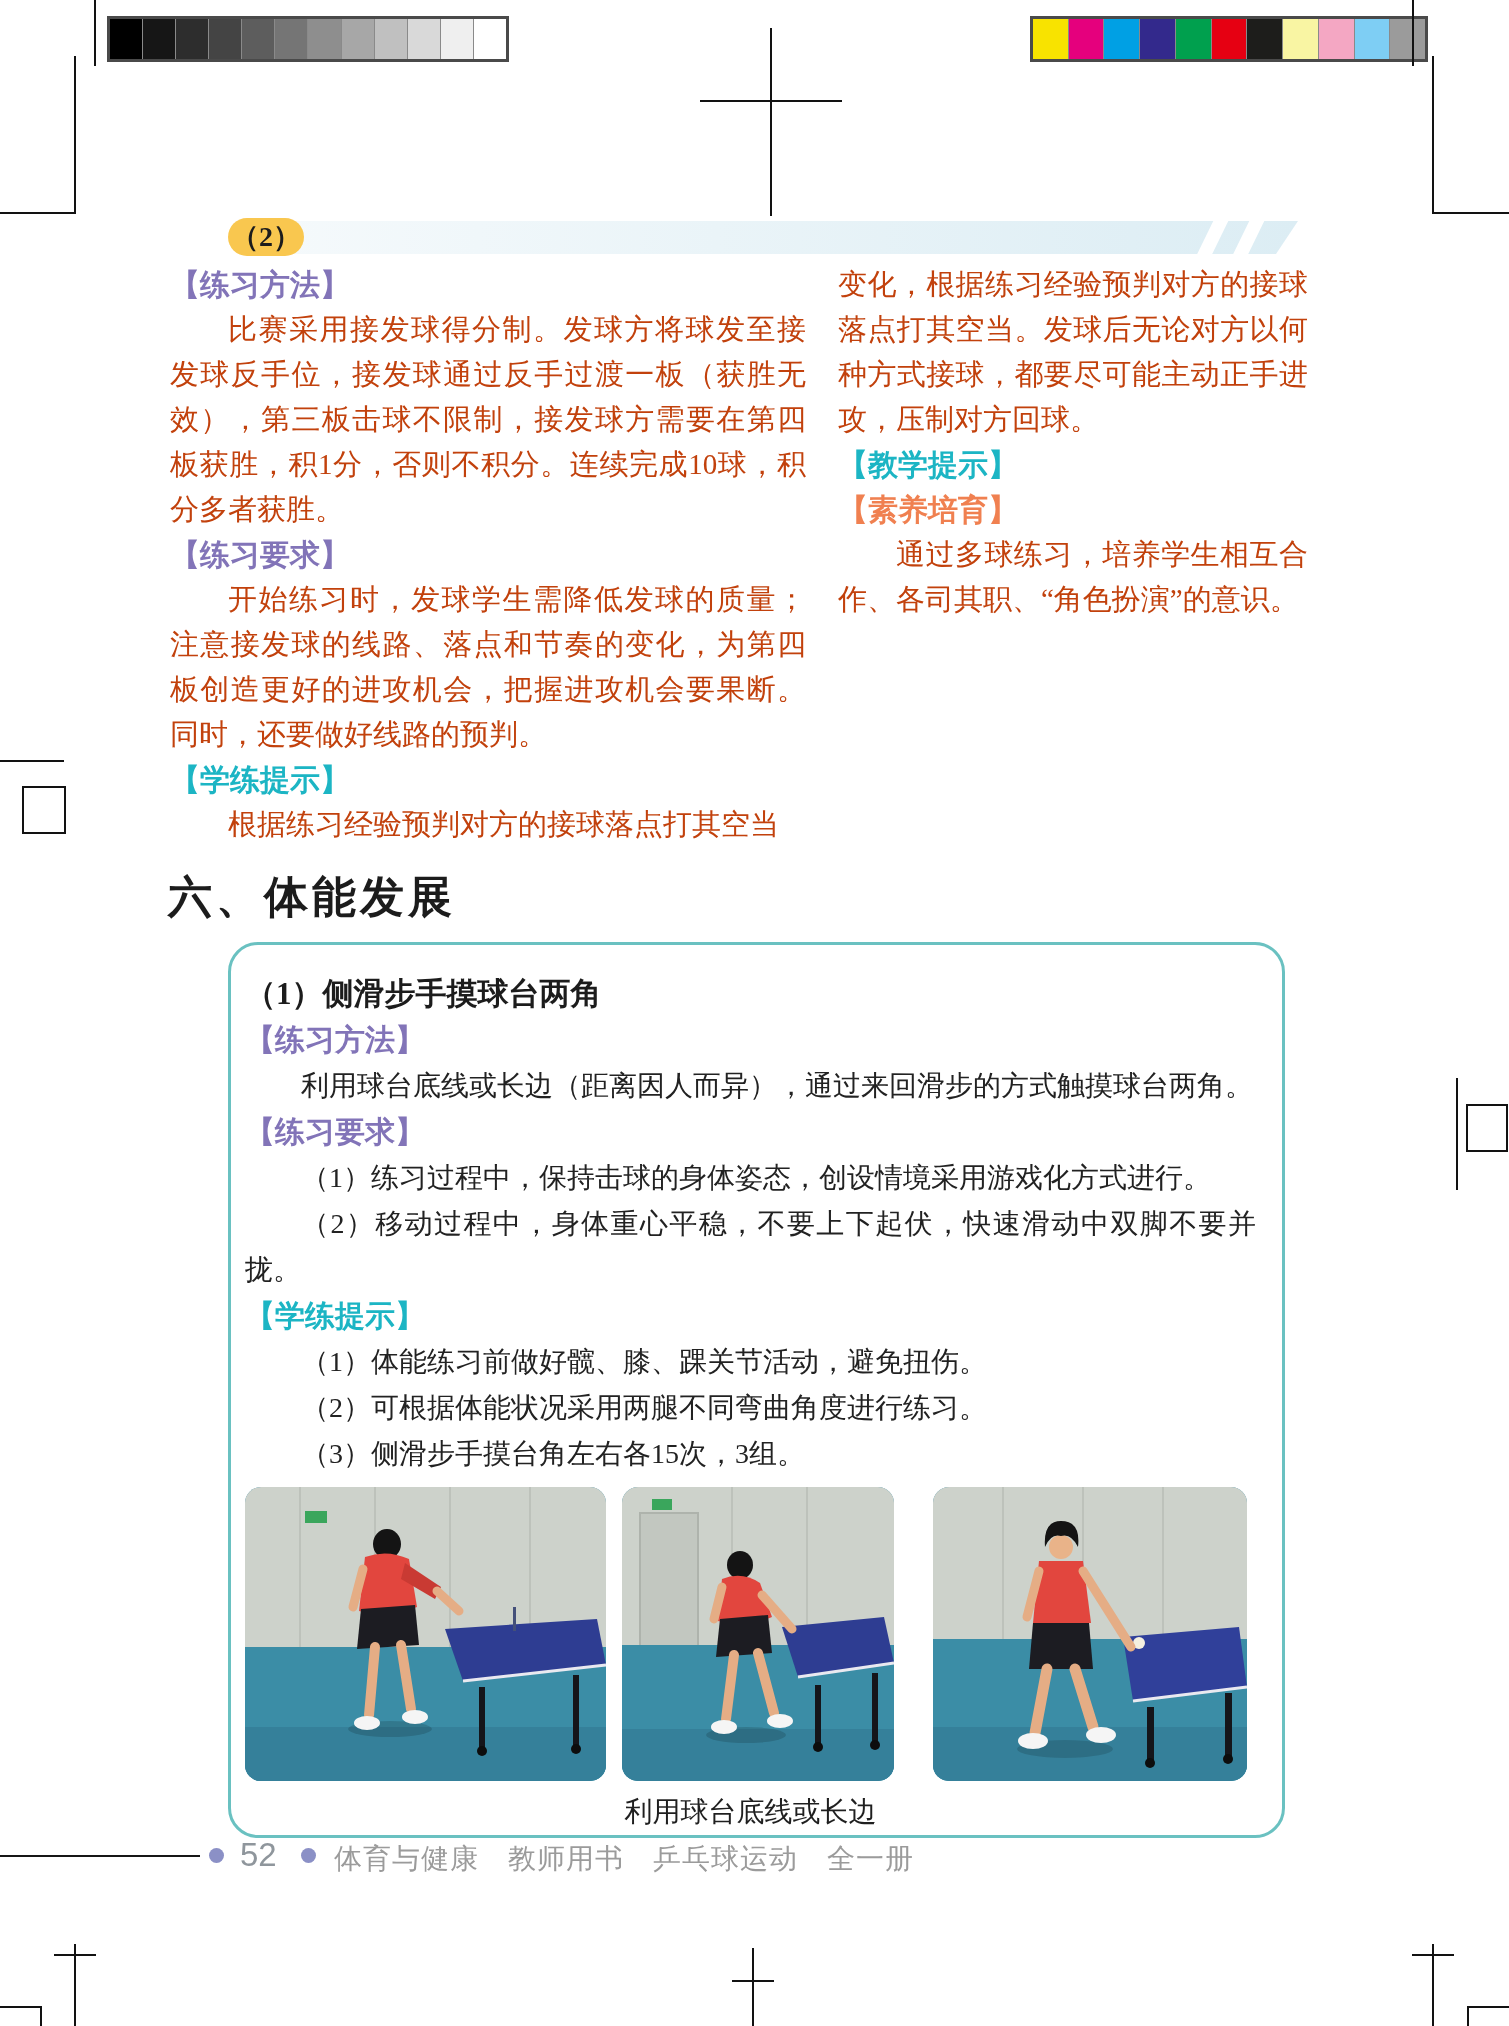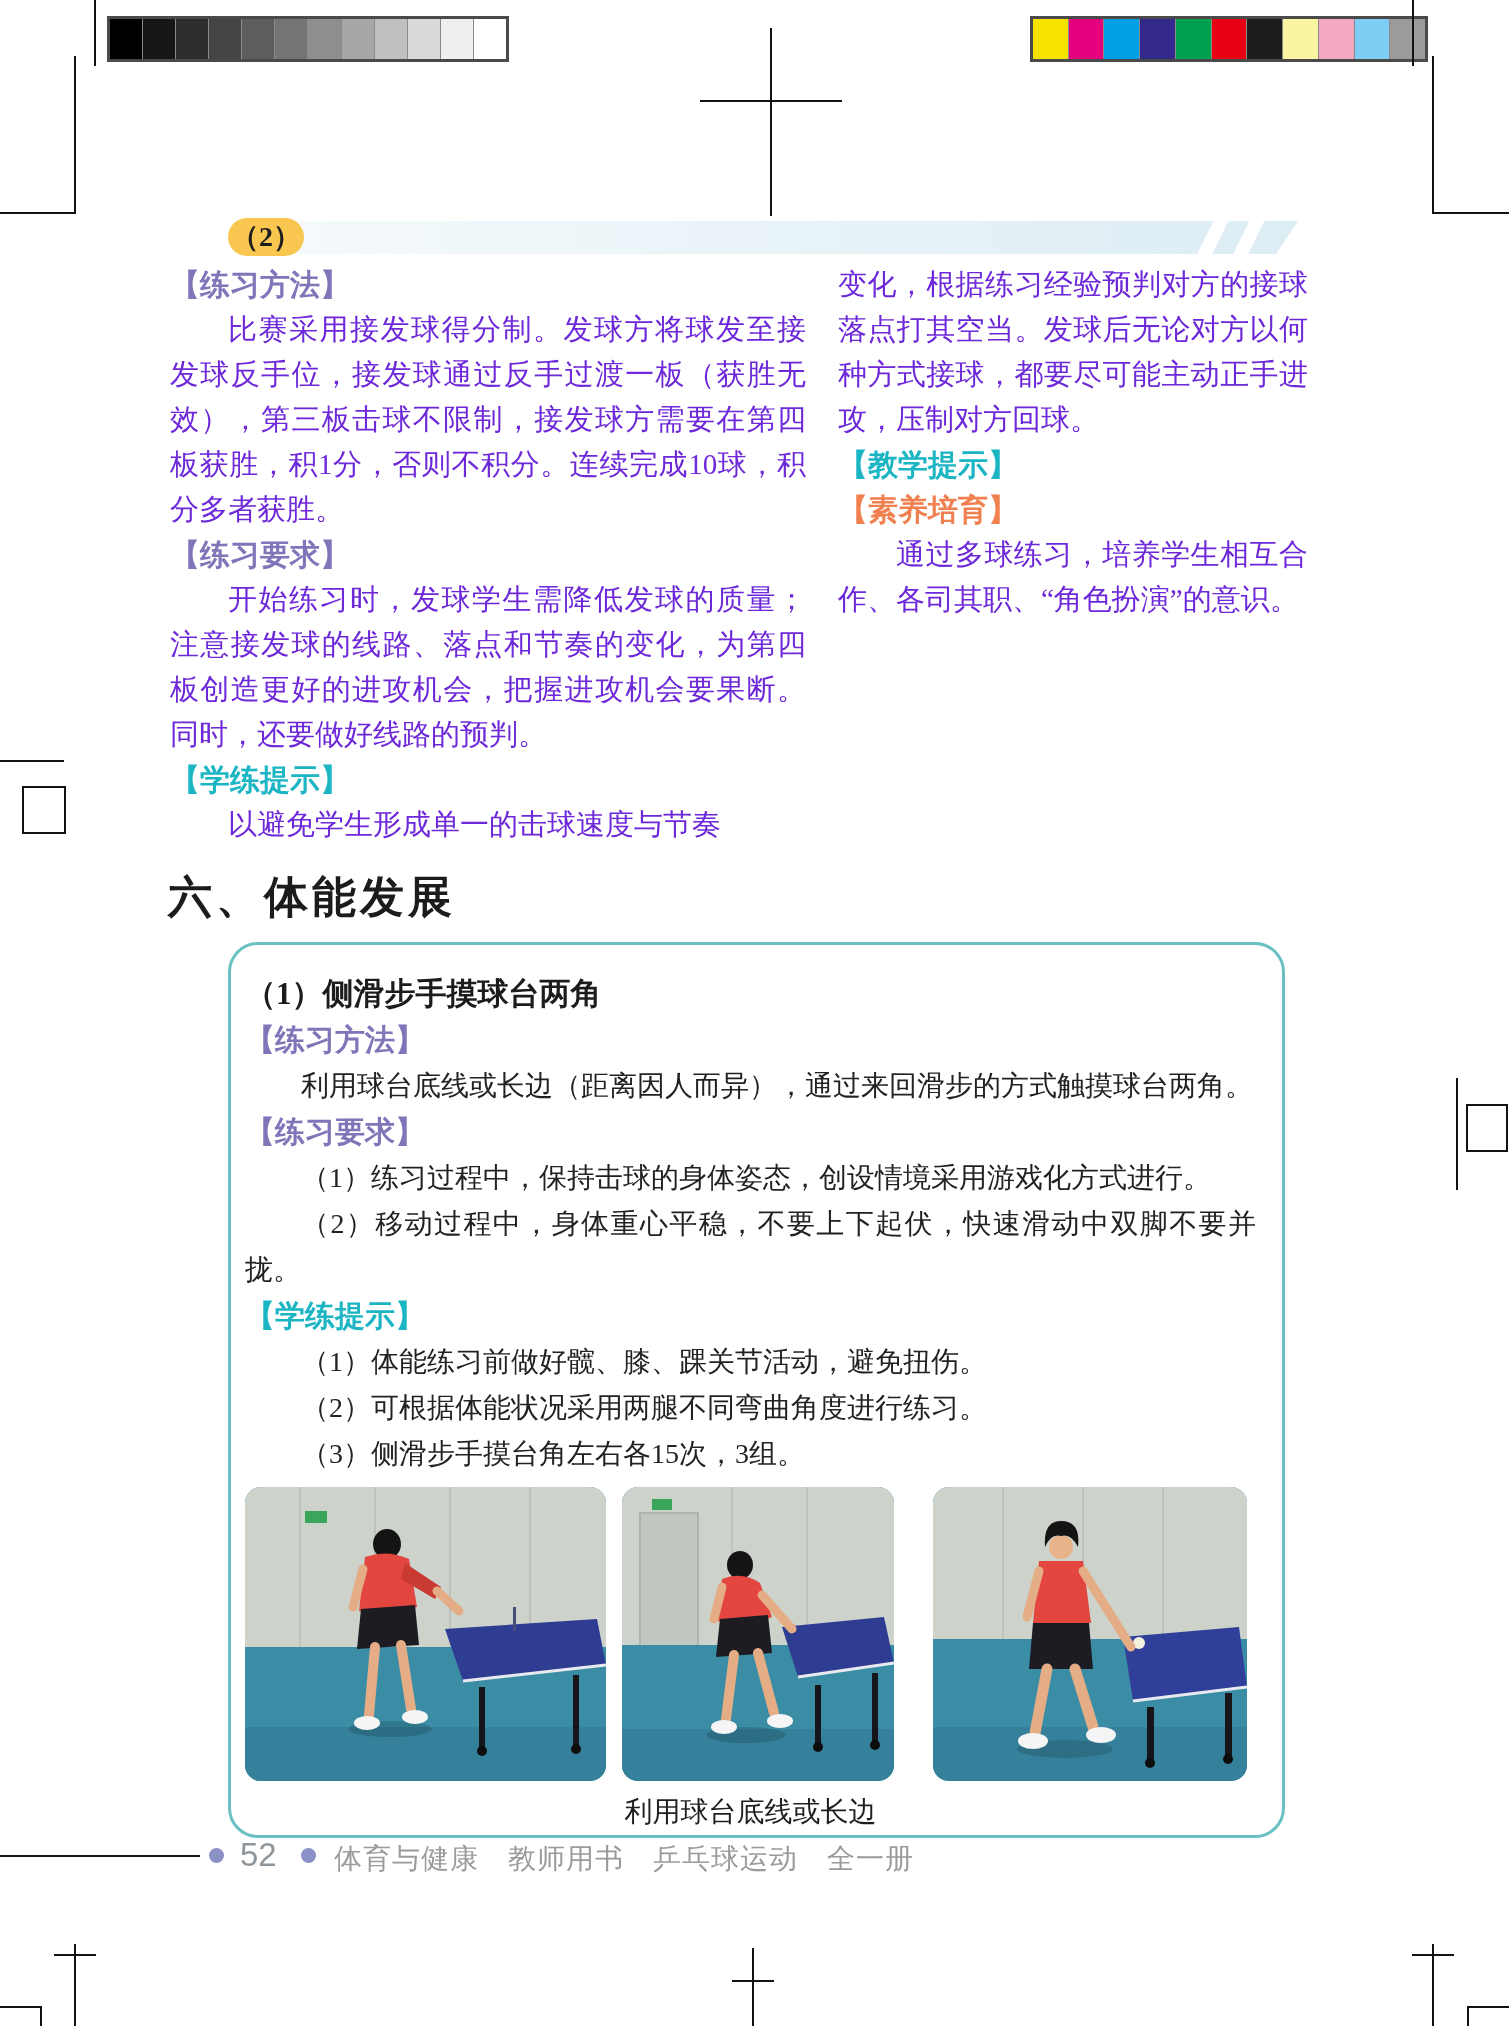--- a/index.html
+++ b/index.html
@@ -26,21 +26,21 @@
       background:var(--badge-bg);border-radius:19px;display:flex;align-items:center;justify-content:center;
       font-weight:bold;font-size:28px;}
   .h-title{position:absolute;left:320px;top:214px;z-index:2;font-size:34px;font-weight:bold;letter-spacing:2px;}
 
   
   .col{position:absolute;top:262px;}
   .col-left{left:170px;width:636px;}
   .col-right{left:838px;width:470px;}
   .label{font-family:"Liberation Sans","DejaVu Sans",sans-serif;font-weight:bold;font-size:30px;line-height:45px;margin:0;}
   .lab-purple{color:var(--purple);} .lab-teal{color:var(--teal);} .lab-orange{color:var(--orange);}
-  .para{margin:0;font-size:29px;line-height:45px;text-align:justify;color:#6d28d9;}
+  .para{margin:0;font-size:29px;line-height:45px;text-align:justify;color:#c2410c;}
   .indent{text-indent:2em;}
 
   
   .section-title{position:absolute;left:168px;top:868px;font-size:44px;font-weight:bold;letter-spacing:4px;}
 
   
   .card{position:absolute;left:228px;top:942px;width:1057px;height:896px;box-sizing:border-box;
       border:3px solid var(--card-border);border-radius:30px;padding:20px 26px 0 14px;}
   .card-title{margin:6px 0 0 0;font-size:31px;font-weight:bold;line-height:46px;}
   .card .label{line-height:46px;}
@@ -124,21 +124,21 @@
     <div class="slash slash-2"></div>
   </div>
   <div class="badge">（2）</div>
 
   <div class="col col-left">
     <div class="label lab-purple">【练习方法】</div>
     <p class="para indent">比赛采用接发球得分制。发球方将球发至接发球反手位，接发球通过反手过渡一板（获胜无效），第三板击球不限制，接发球方需要在第四板获胜，积1分，否则不积分。连续完成10球，积分多者获胜。</p>
     <div class="label lab-purple">【练习要求】</div>
     <p class="para indent">开始练习时，发球学生需降低发球的质量；注意接发球的线路、落点和节奏的变化，为第四板创造更好的进攻机会，把握进攻机会要果断。同时，还要做好线路的预判。</p>
     <div class="label lab-teal">【学练提示】</div>
-    <p class="para indent">以避免学生形成单一的击球速度与节奏</p>
+    <p class="para indent">根据练习经验预判对方的接球落点打其空当</p>
   </div>
 
   <div class="col col-right">
     <p class="para">变化，根据练习经验预判对方的接球落点打其空当。发球后无论对方以何种方式接球，都要尽可能主动正手进攻，压制对方回球。</p>
     <div class="label lab-teal">【教学提示】</div>
     <div class="label lab-orange">【素养培育】</div>
     <p class="para indent">通过多球练习，培养学生相互合作、各司其职、“角色扮演”的意识。</p>
   </div>
 
   <div class="section-title">六、体能发展</div>

